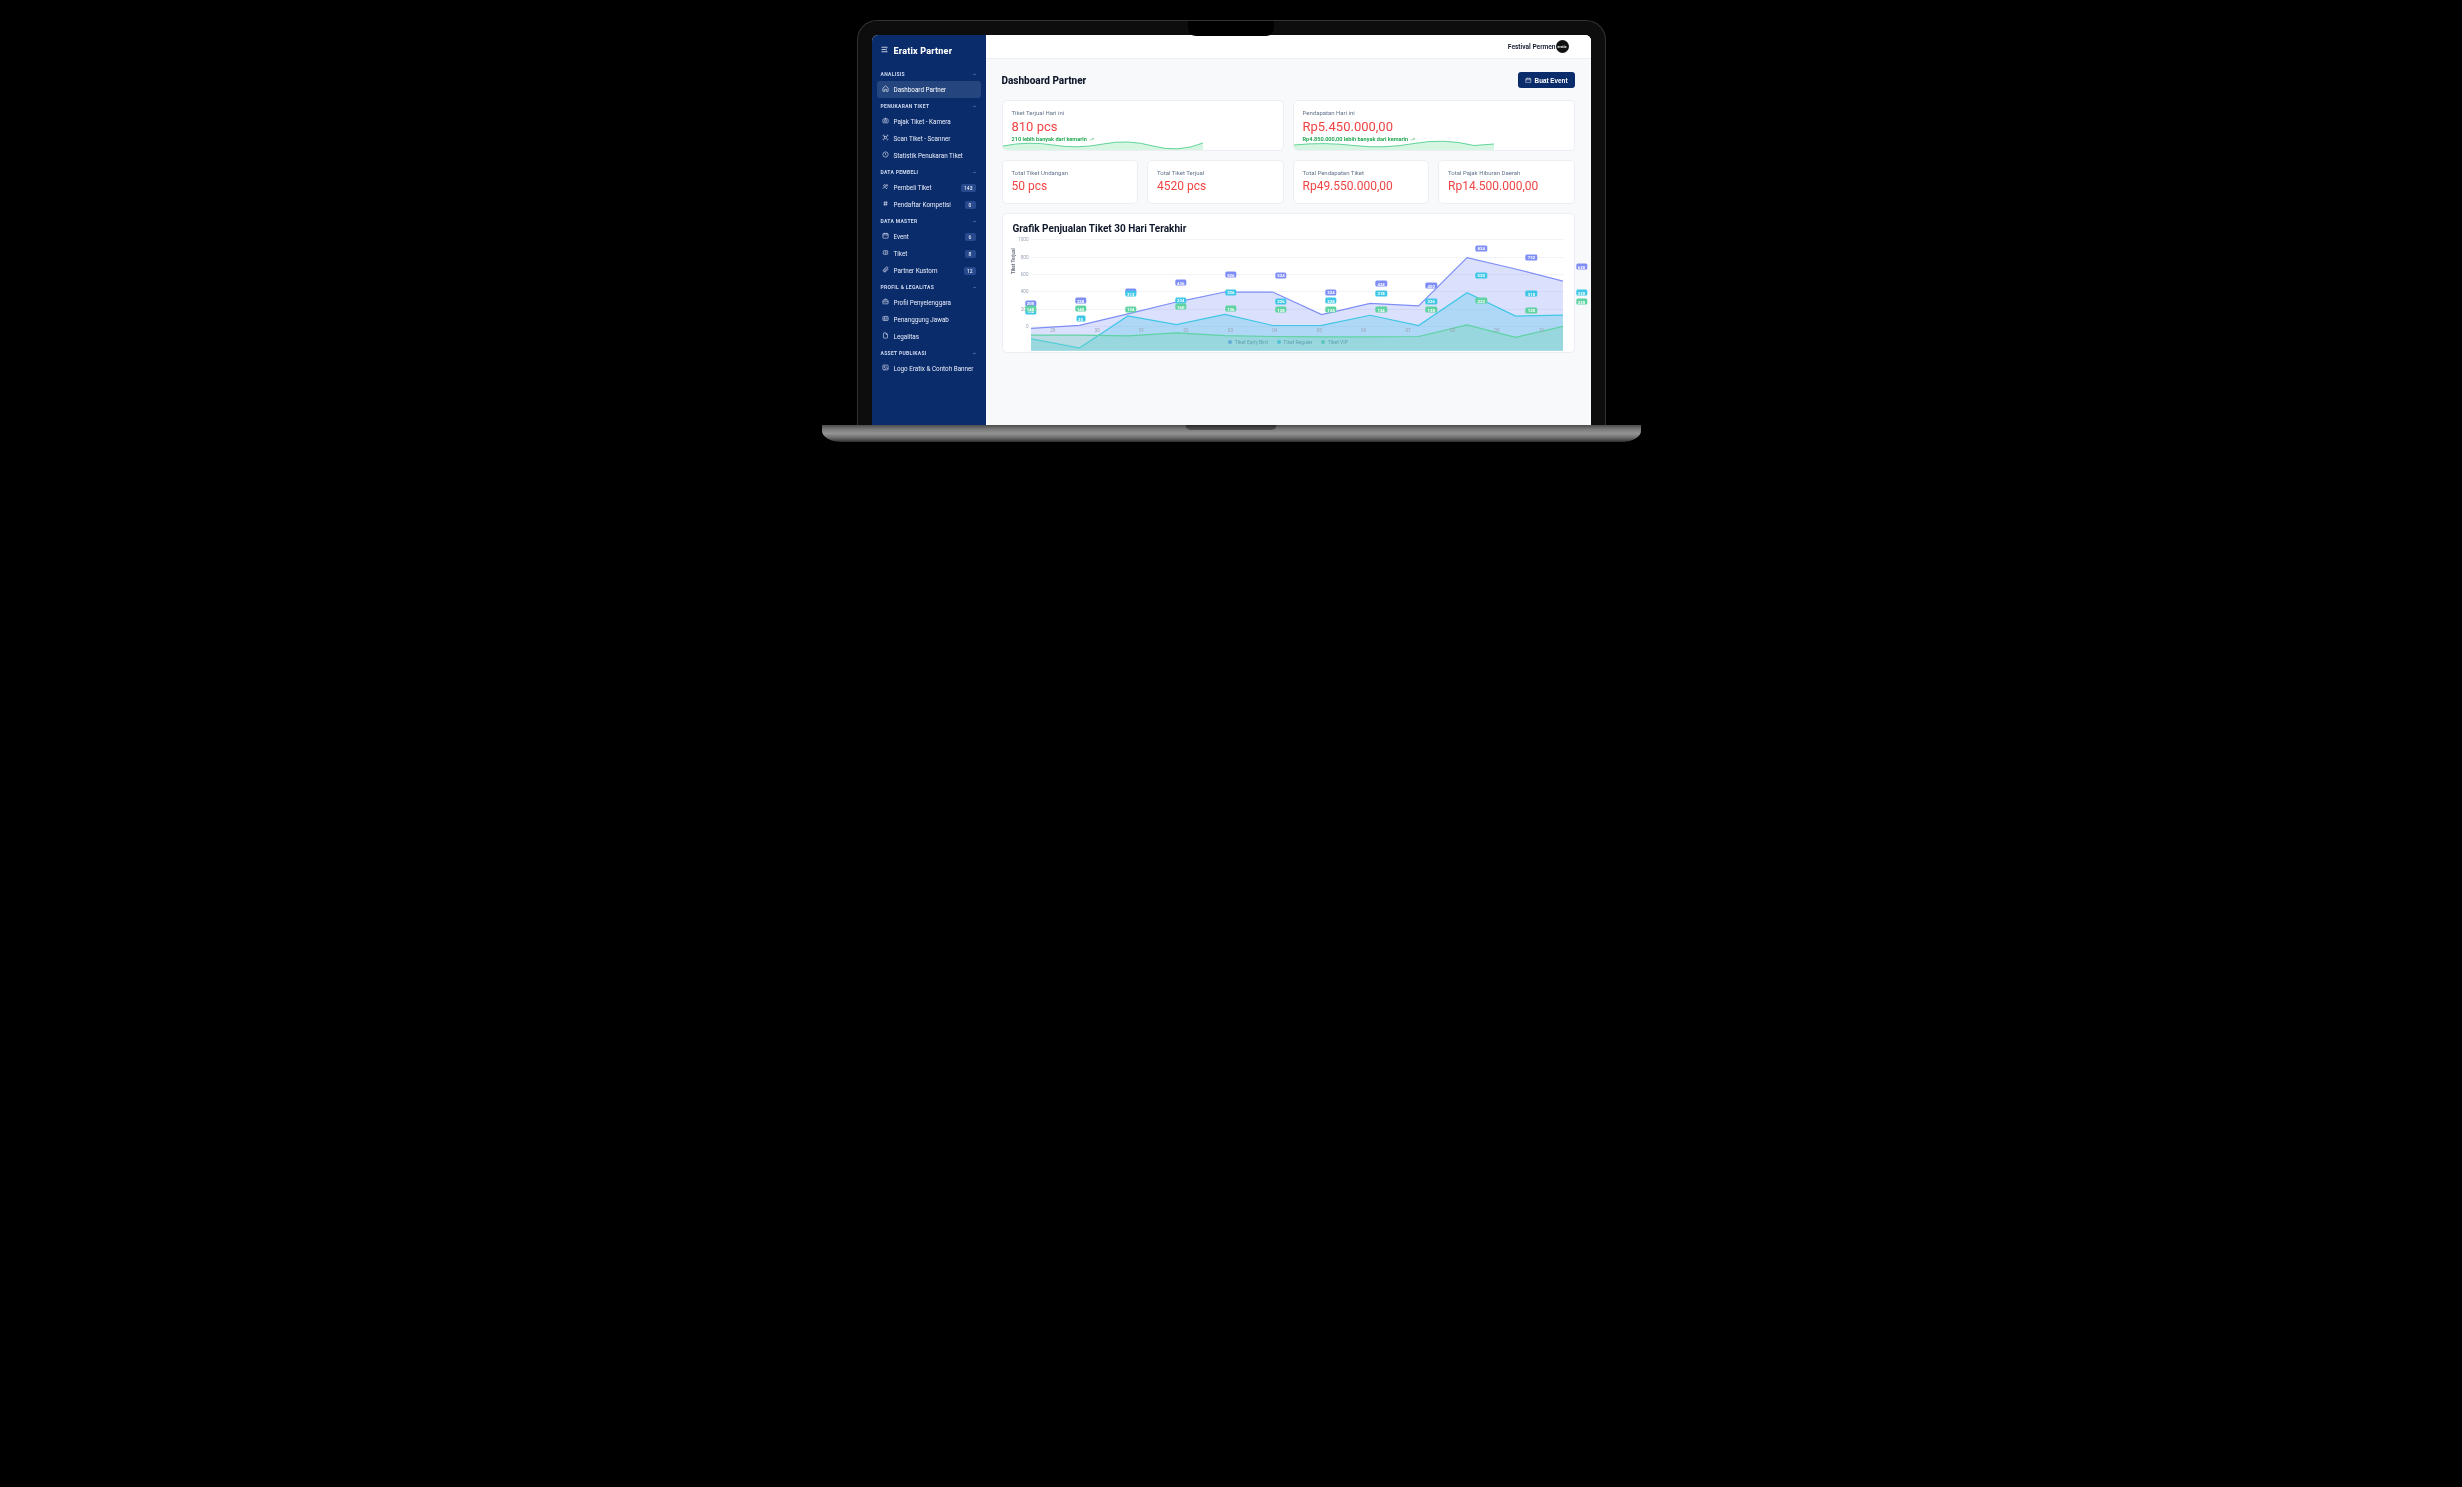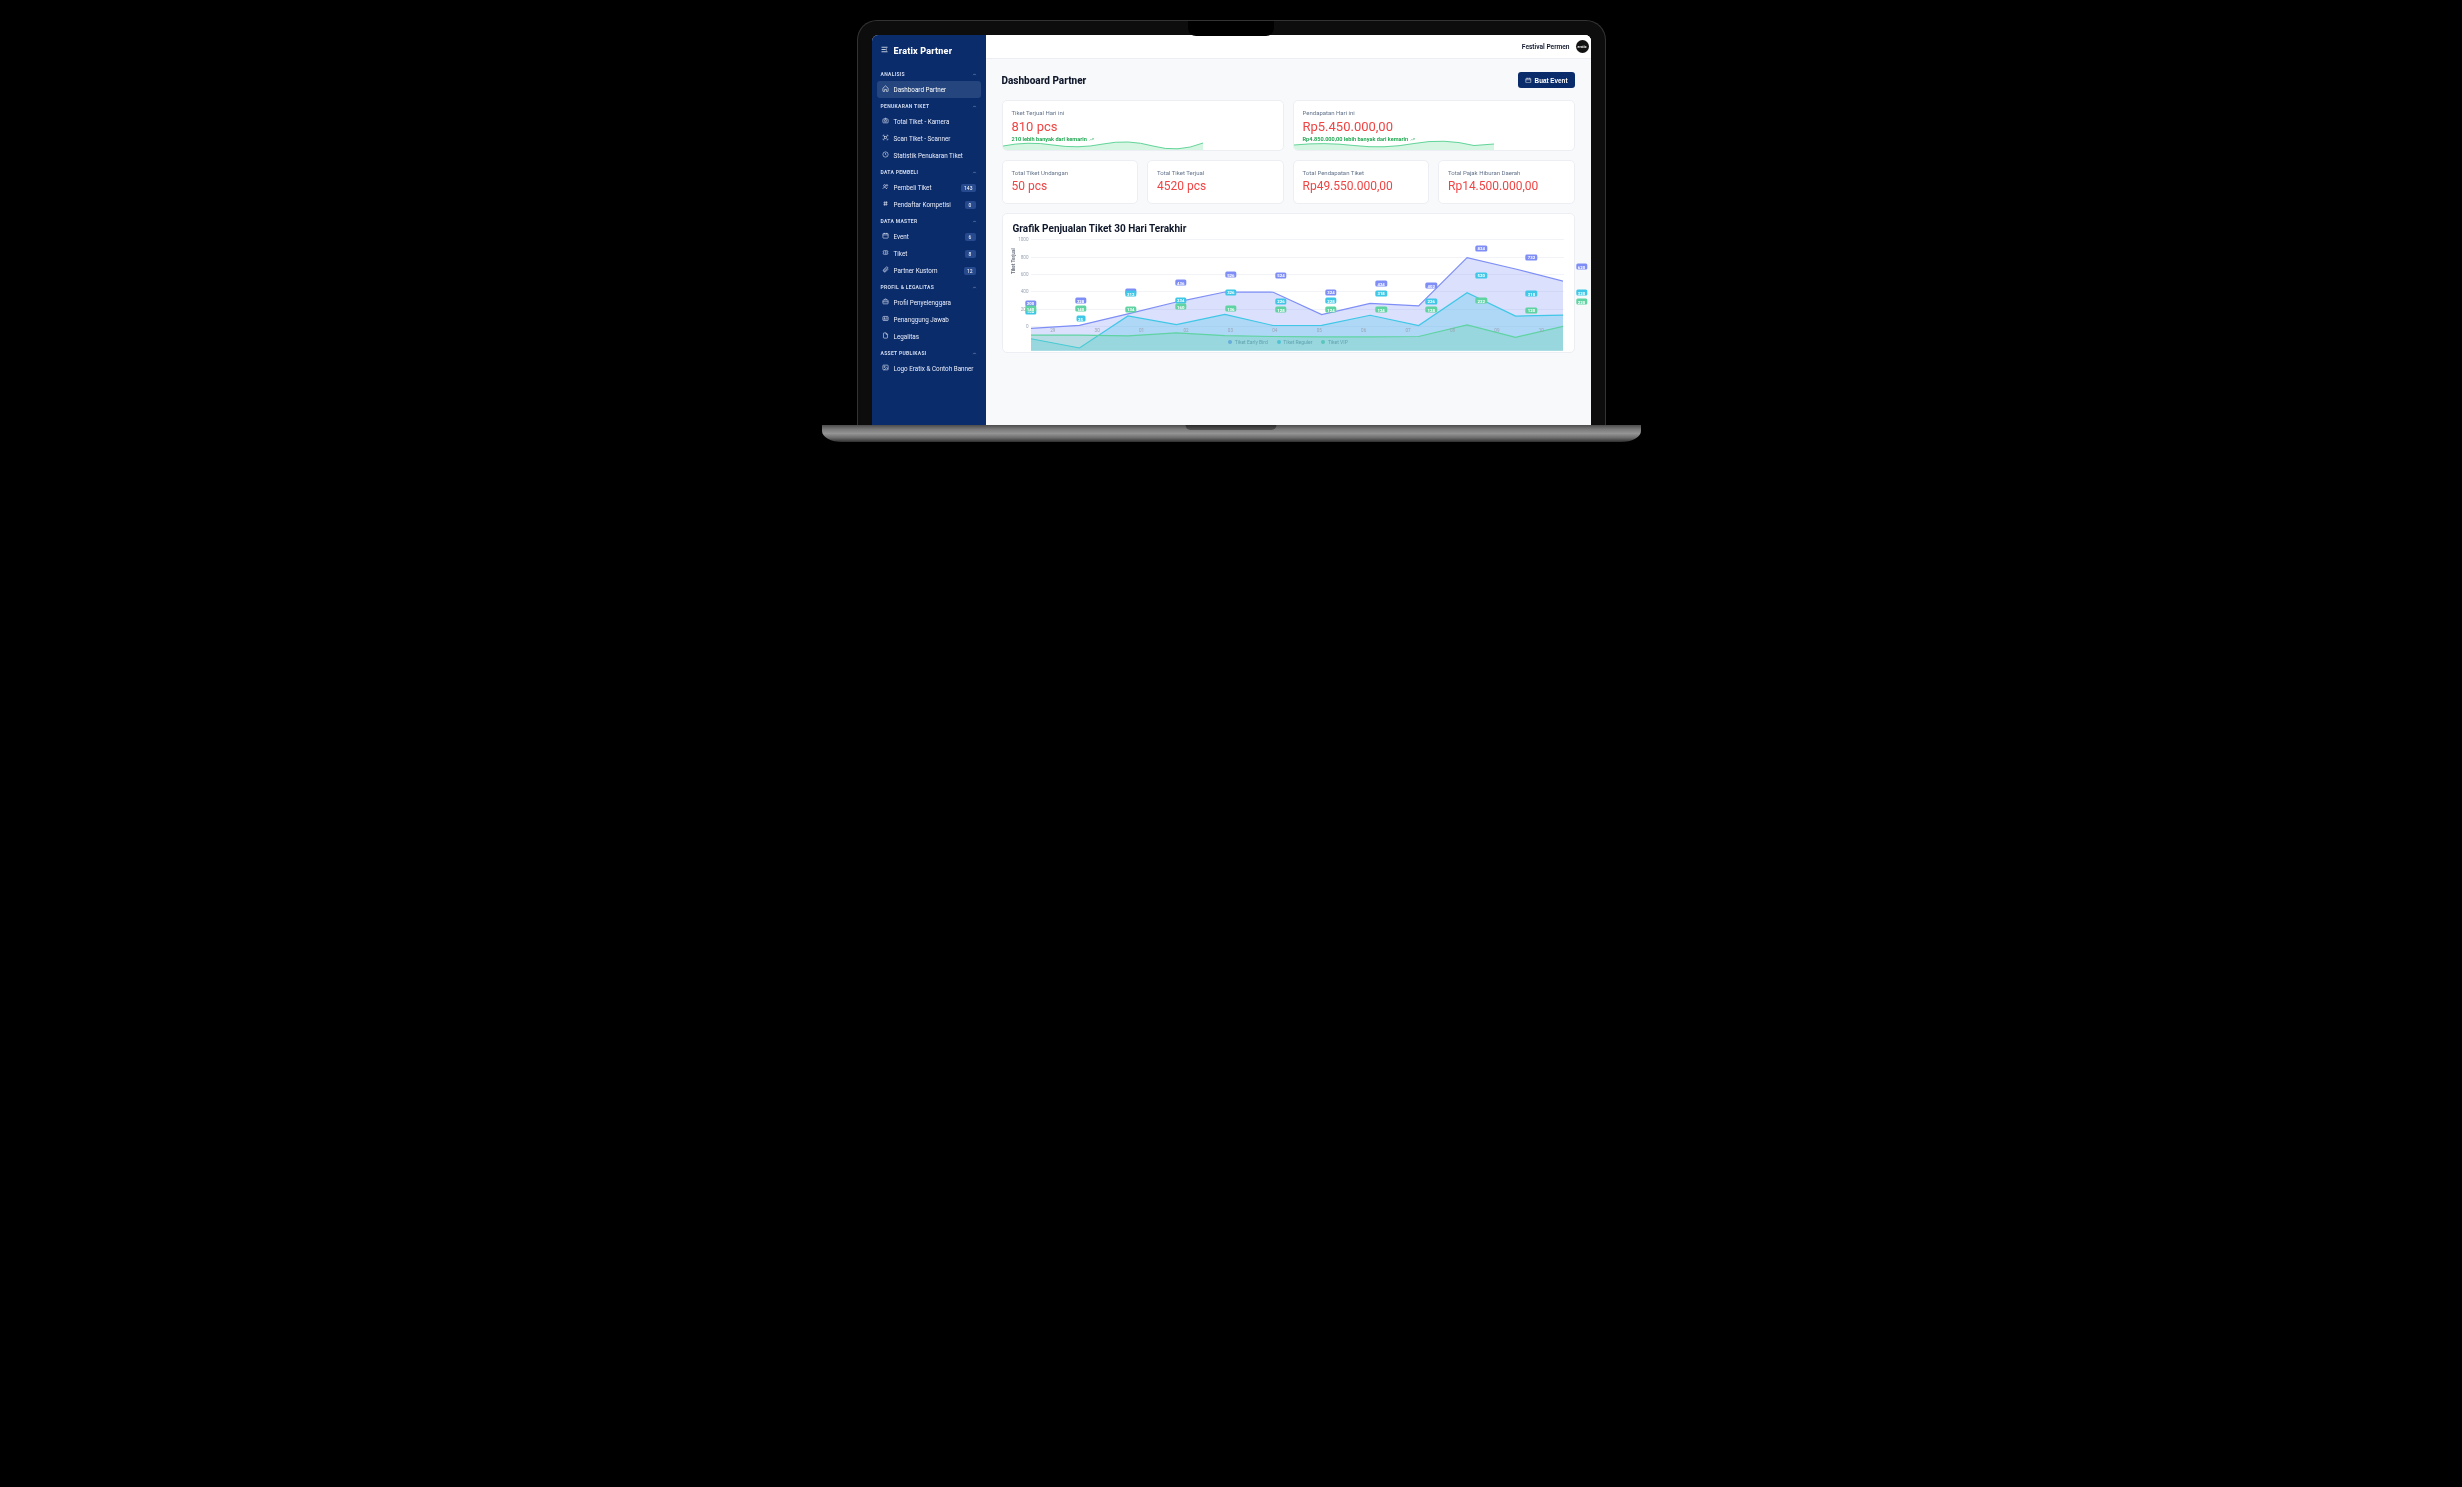--- a/index.html
+++ b/index.html
@@ -88,21 +88,21 @@
   .sb-badge{
     margin-left:auto;background:#274a8f;color:#fff;
     font-size:5px;border-radius:2px;padding:1px 3px;min-width:11px;text-align:center;
   }
   .main{
     flex:1;display:flex;flex-direction:column;overflow:hidden;background:#f8f9fb;
   }
   .topbar{
     height:24px;background:#fff;border-bottom:0.5px solid #eceef3;
     display:flex;align-items:center;justify-content:flex-end;
-    padding:0 2px;gap:6px;font-size:6.6px;color:#0f172a;font-weight:600;
+    padding:0 22px;font-size:6.6px;color:#0f172a;font-weight:600;
   }
   .avatar{width:13px;height:13px;border-radius:50%;background:#111;display:flex;align-items:center;justify-content:center;color:#fff;font-size:3.5px;}
   .content{flex:1;overflow-y:auto;padding:13px 16px 5px;}
   .page-head{display:flex;justify-content:space-between;align-items:center;margin-bottom:12px;}
   .page-title{font-size:10px;font-weight:800;color:#0f172a;}
   .btn{
     background:#0b2c6b;color:#fff;border:none;border-radius:3px;
     padding:4.6px 7px;font-size:6.3px;font-weight:600;display:flex;gap:3px;align-items:center;cursor:pointer;
   }
   .btn svg{width:6.6px;height:6.6px;stroke:#fff;fill:none;stroke-width:2;}
@@ -170,21 +170,21 @@
               <svg class="chev" viewBox="0 0 24 24">
                 <path d="M6 15l6-6 6 6"></path>
               </svg>
             </div>
             <div class="sb-item">
               <span><svg class="ic" viewBox="0 0 24 24">
                   <rect x="3" y="7" width="18" height="13" rx="2"></rect>
                   <circle cx="12" cy="13" r="3.5"></circle>
                   <path d="M9 7l1.5-3h3L15 7"></path>
                 </svg></span>
-              <span>Total Tiket - Kamera</span>
+              <span>Pajak Tiket - Kamera</span>
             </div>
             <div class="sb-item">
               <span><svg class="ic" viewBox="0 0 24 24">
                   <path d="M4 4h4M4 4v4M20 4h-4M20 4v4M4 20h4M4 20v-4M20 20h-4M20 20v-4"></path>
                   <rect x="8" y="8" width="8" height="8"></rect>
                 </svg></span>
               <span>Scan Tiket - Scanner</span>
             </div>
             <div class="sb-item">
               <span><svg class="ic" viewBox="0 0 24 24">

